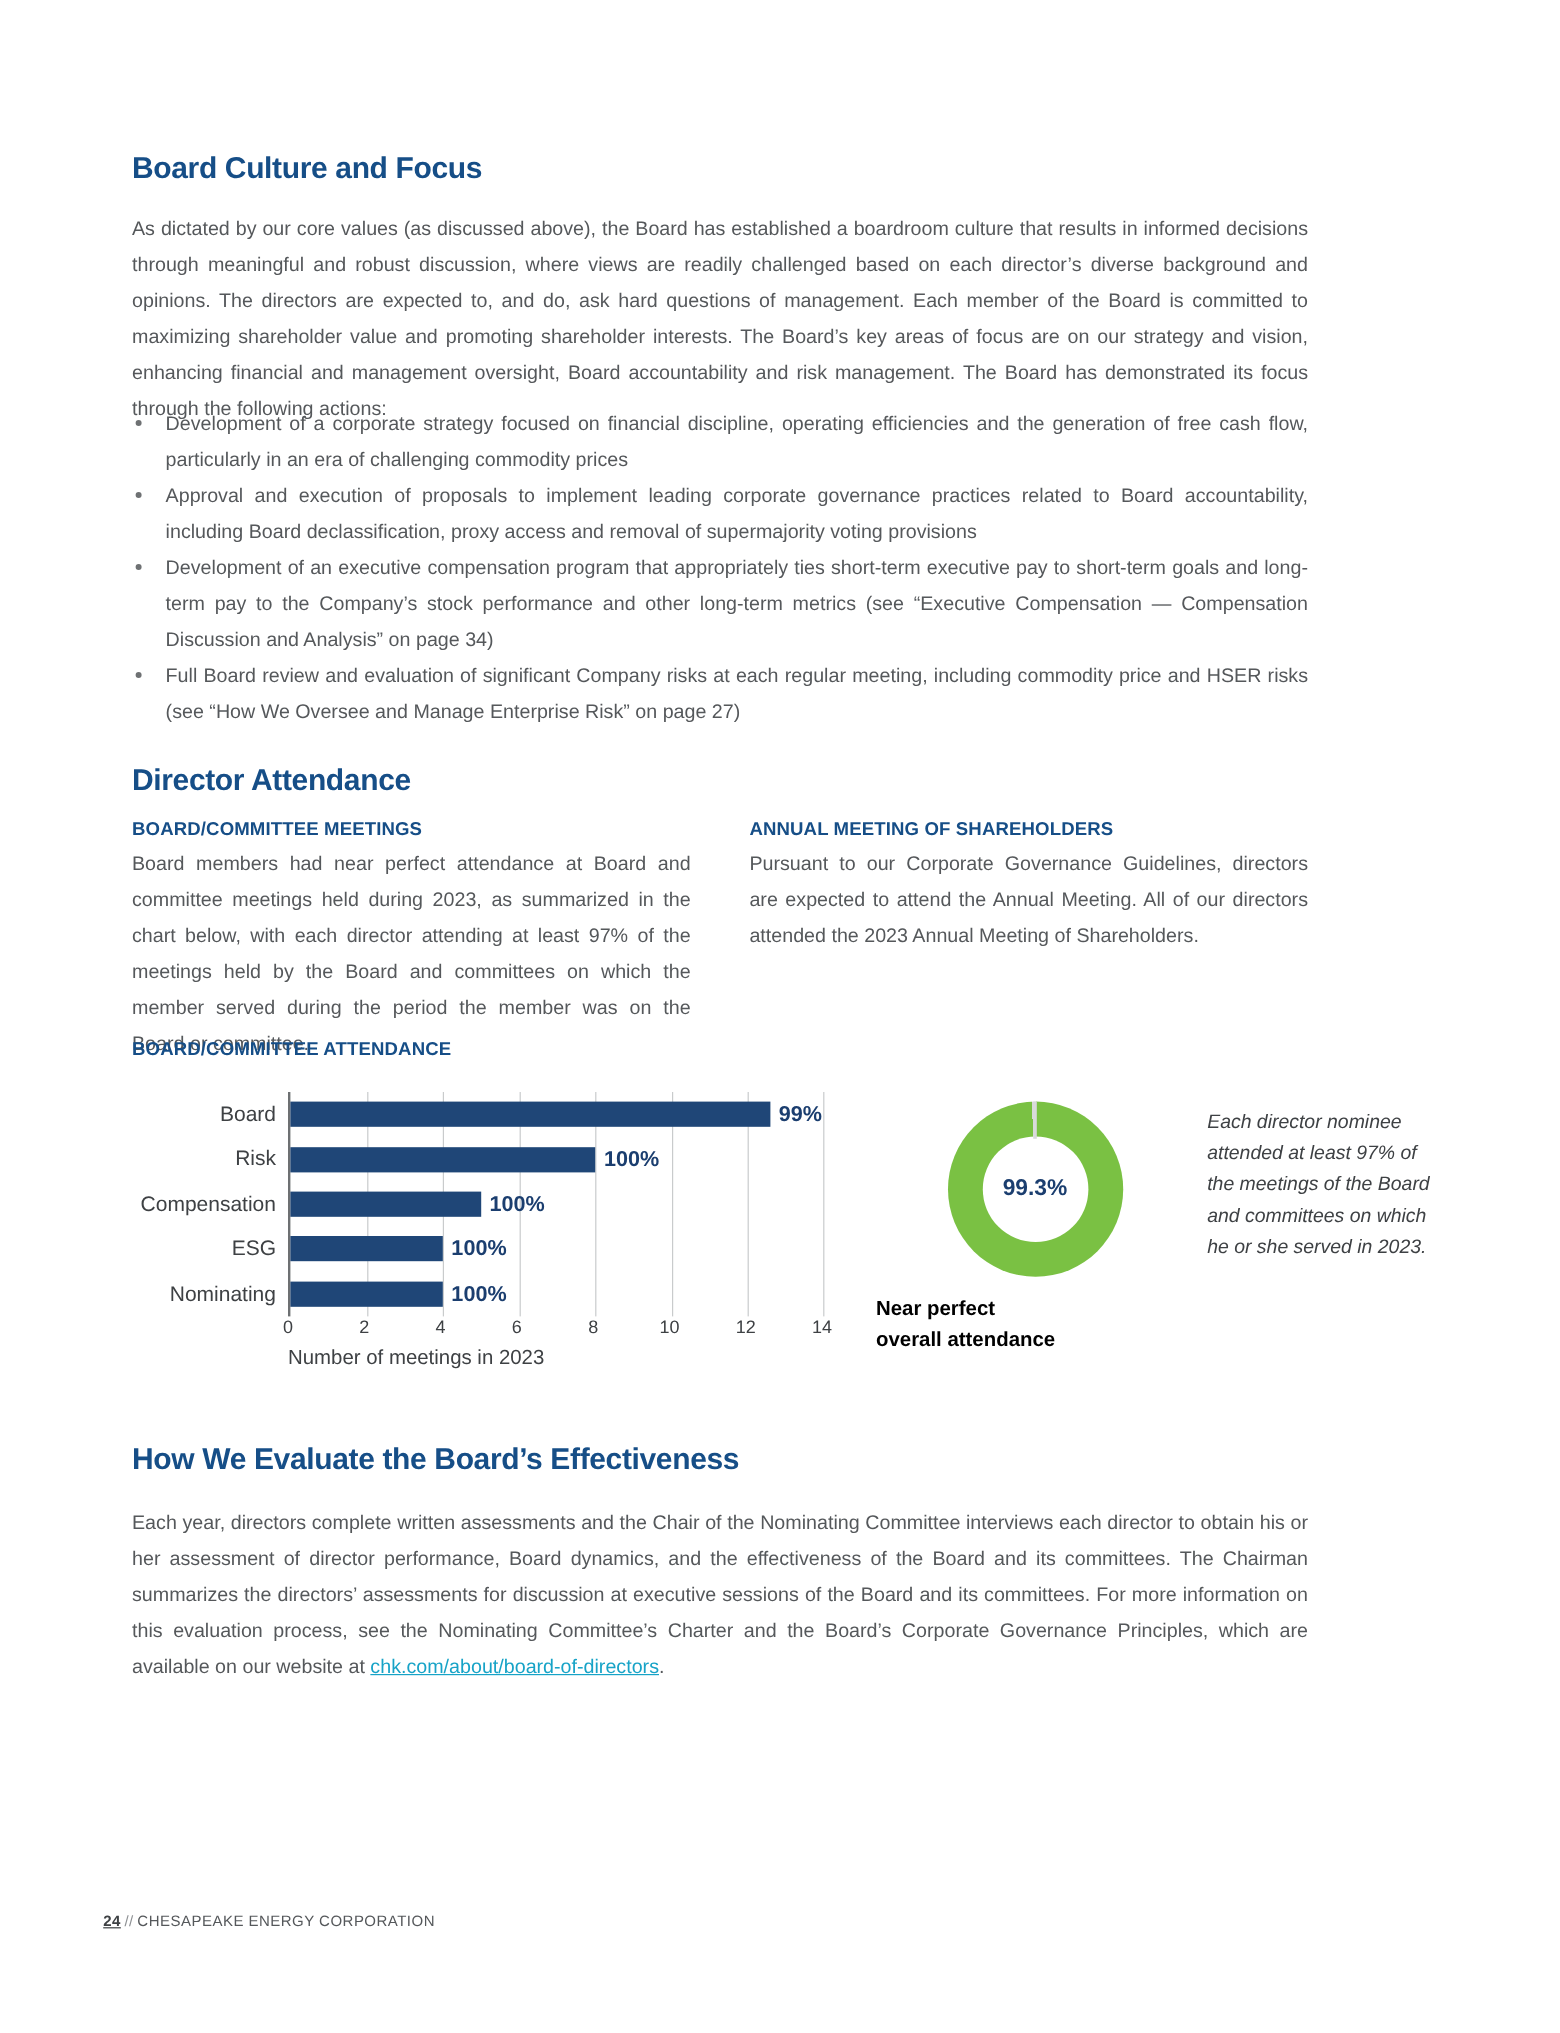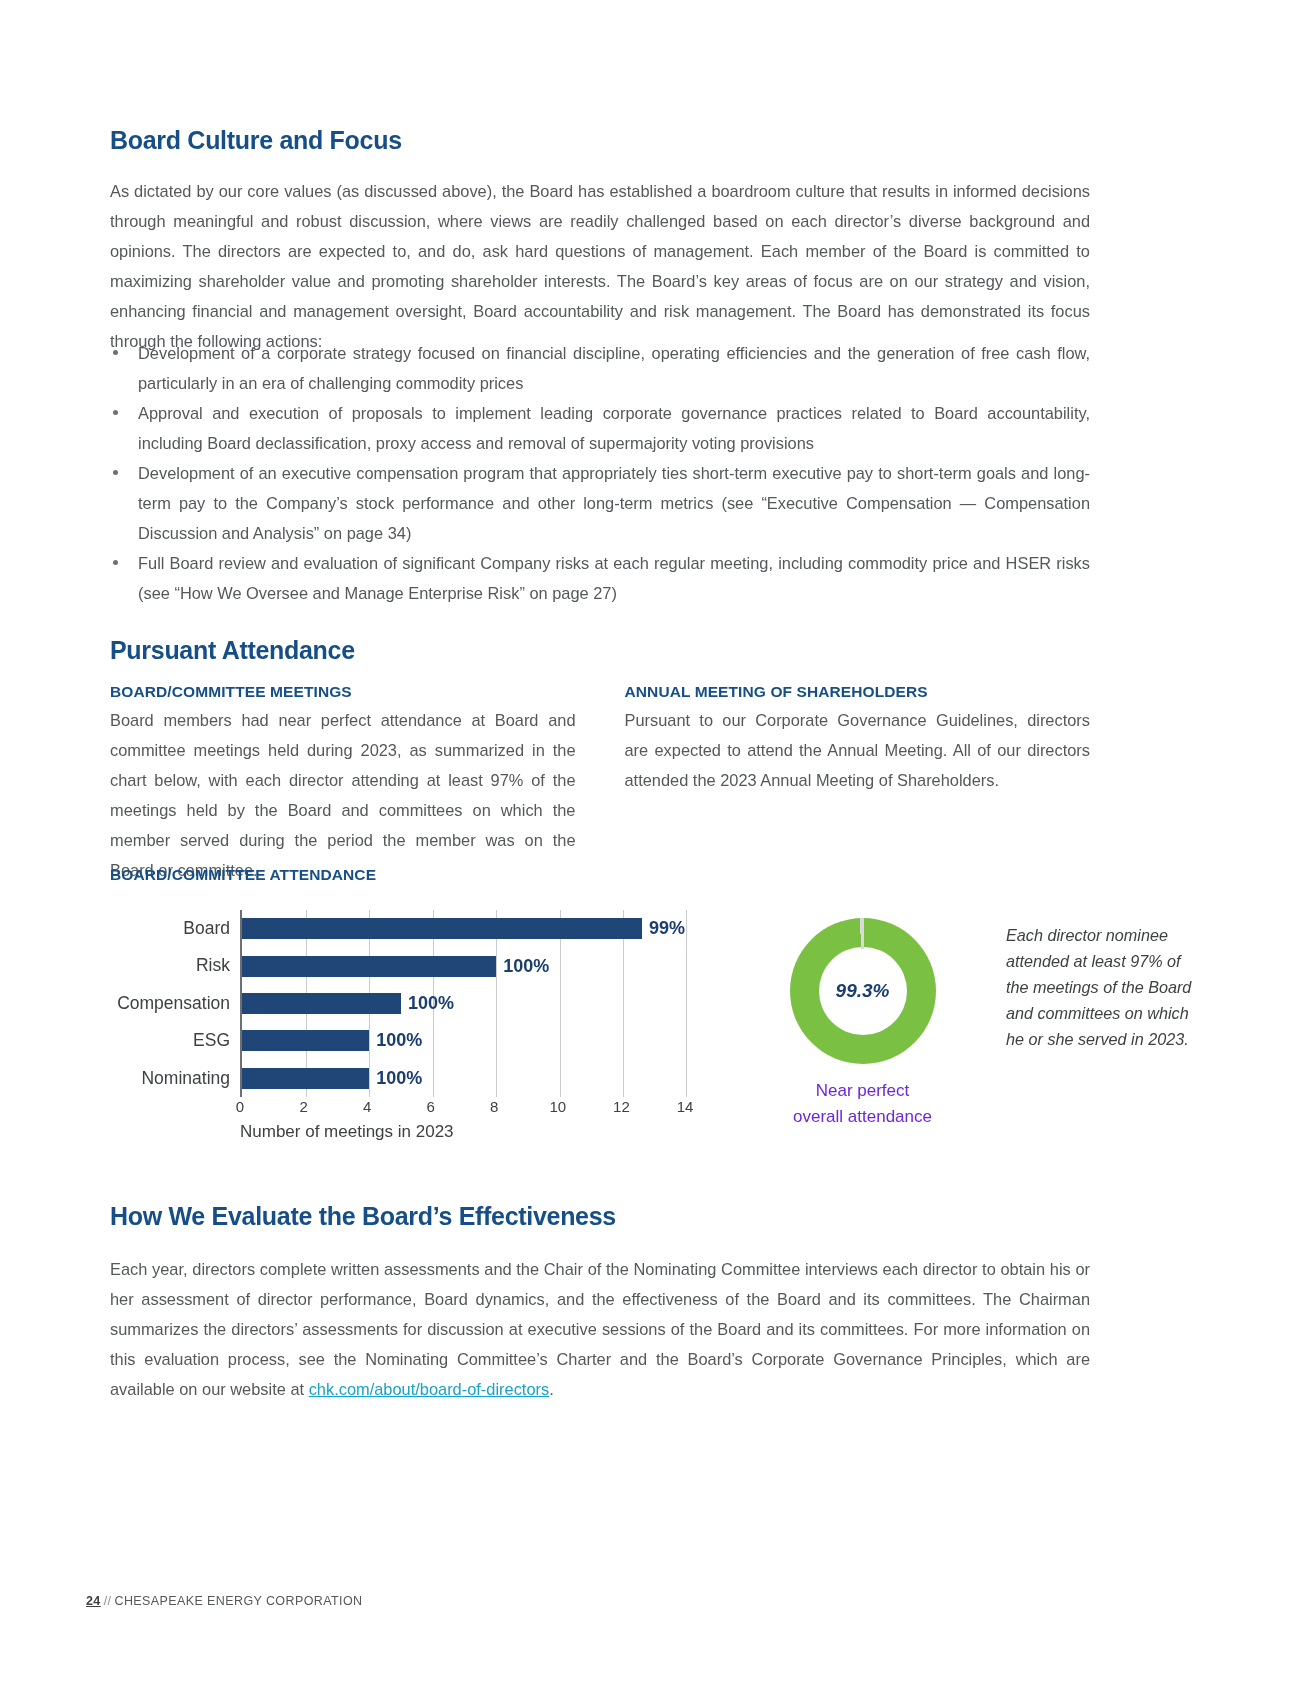--- a/index.html
+++ b/index.html
@@ -139,36 +139,35 @@
     transform: translate(-50%,-50%);
     width: 88px; height: 88px;
     background: #fff;
     border-radius: 50%;
     display: flex; align-items: center; justify-content: center;
   }
   .donut .hole span {
     color: #1B3E6F;
     font-size: 19px;
     font-weight: bold;
-    font-style: italic;
   }
   .donut .gap {
     position: absolute;
     left: 50%; top: 0;
     width: 3px; height: 31px;
     margin-left: -1.5px;
     background: #D9DADB;
     z-index: 3;
   }
   .donut-caption {
     margin-top: 14px;
-    text-align: center;
     font-size: 17px;
     line-height: 26px;
-    color: #6d28d9;
+    color: #000000;
+    font-weight: bold;
   }
 
   .note {
     position: absolute;
     left: 896px; top: 22px;
     width: 186px;
     font-style: italic;
     font-size: 16.2px;
     line-height: 26px;
     color: #3E4144;
@@ -214,21 +213,21 @@
         <span>Development of an executive compensation program that appropriately ties short-term executive pay to short-term goals and long-term pay to the Company’s stock performance and other long-term metrics (see “Executive Compensation — Compensation Discussion and Analysis” on page 34)</span>
       </li>
       <li class="body">
         <span class="dot"></span>
         <span>Full Board review and evaluation of significant Company risks at each regular meeting, including commodity price and HSER risks (see “How We Oversee and Manage Enterprise Risk” on page 27)</span>
       </li>
     </ul>
   </div>
 
   <div class="content" style="top:636px;">
-    <h1 class="section-title">Pursuant Attendance</h1>
+    <h1 class="section-title">Director Attendance</h1>
   </div>
 
   <div class="content" style="top:683px;">
     <div class="two-col">
       <div class="col">
         <h2 class="sub-head">BOARD/COMMITTEE MEETINGS</h2>
         <p style="margin-top:4px;">Board members had near perfect attendance at Board and committee meetings held during 2023, as summarized in the chart below, with each director attending at least 97% of the meetings held by the Board and committees on which the member served during the period the member was on the Board or committee.</p>
       </div>
       <div class="col">
         <h2 class="sub-head">ANNUAL MEETING OF SHAREHOLDERS</h2>

